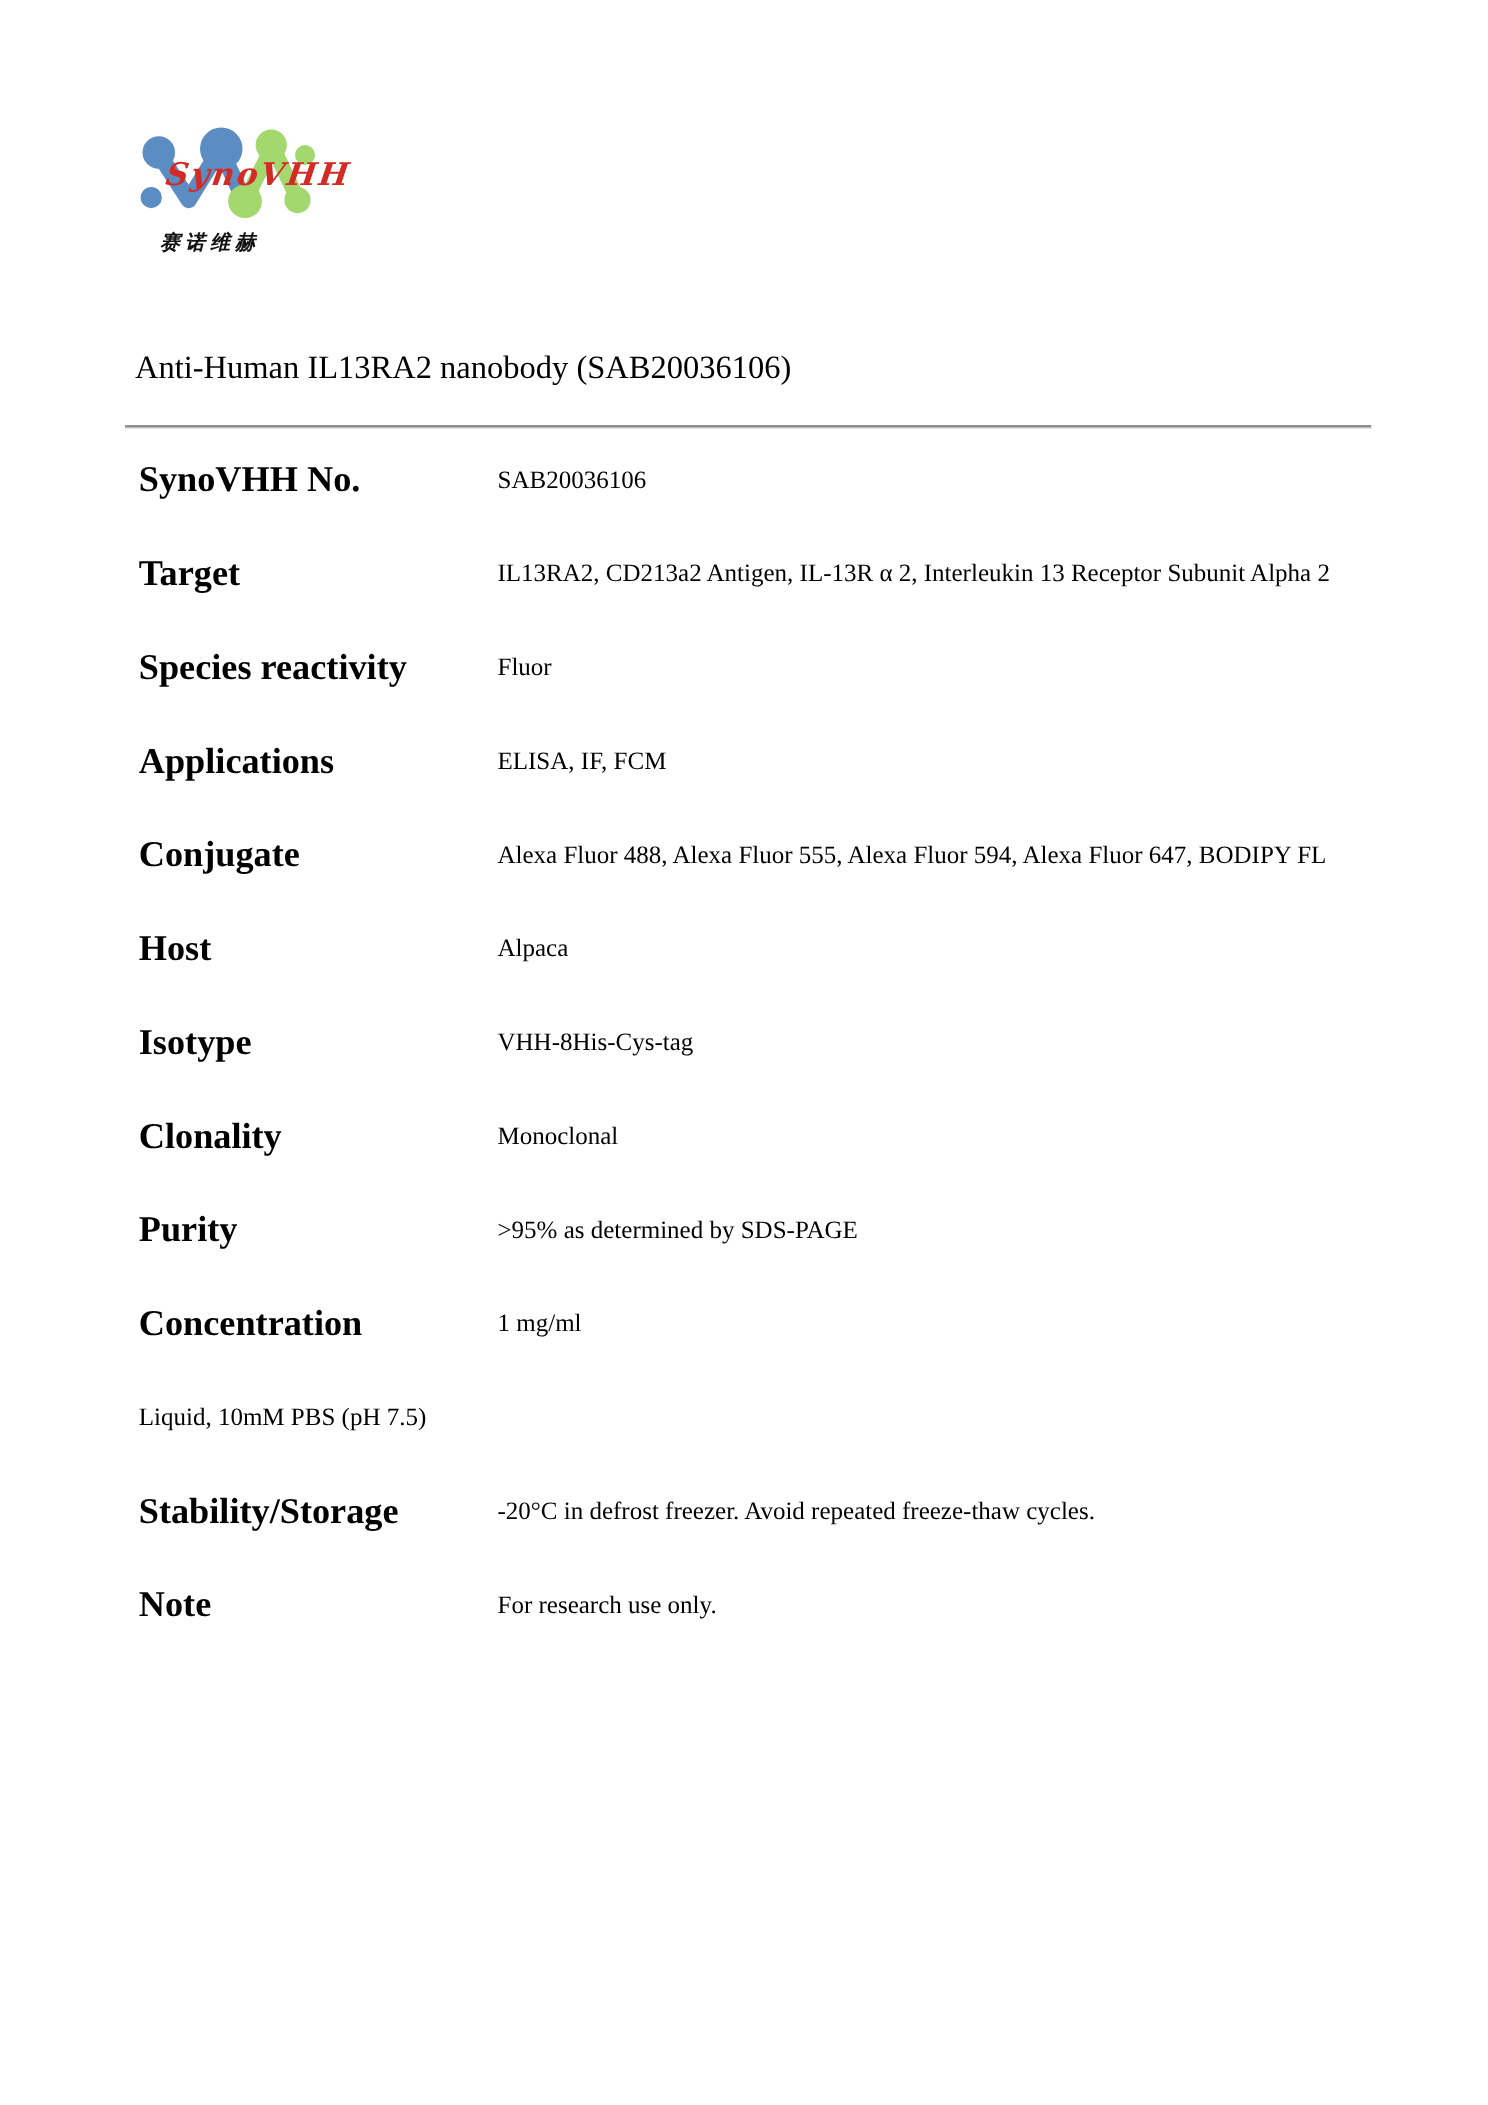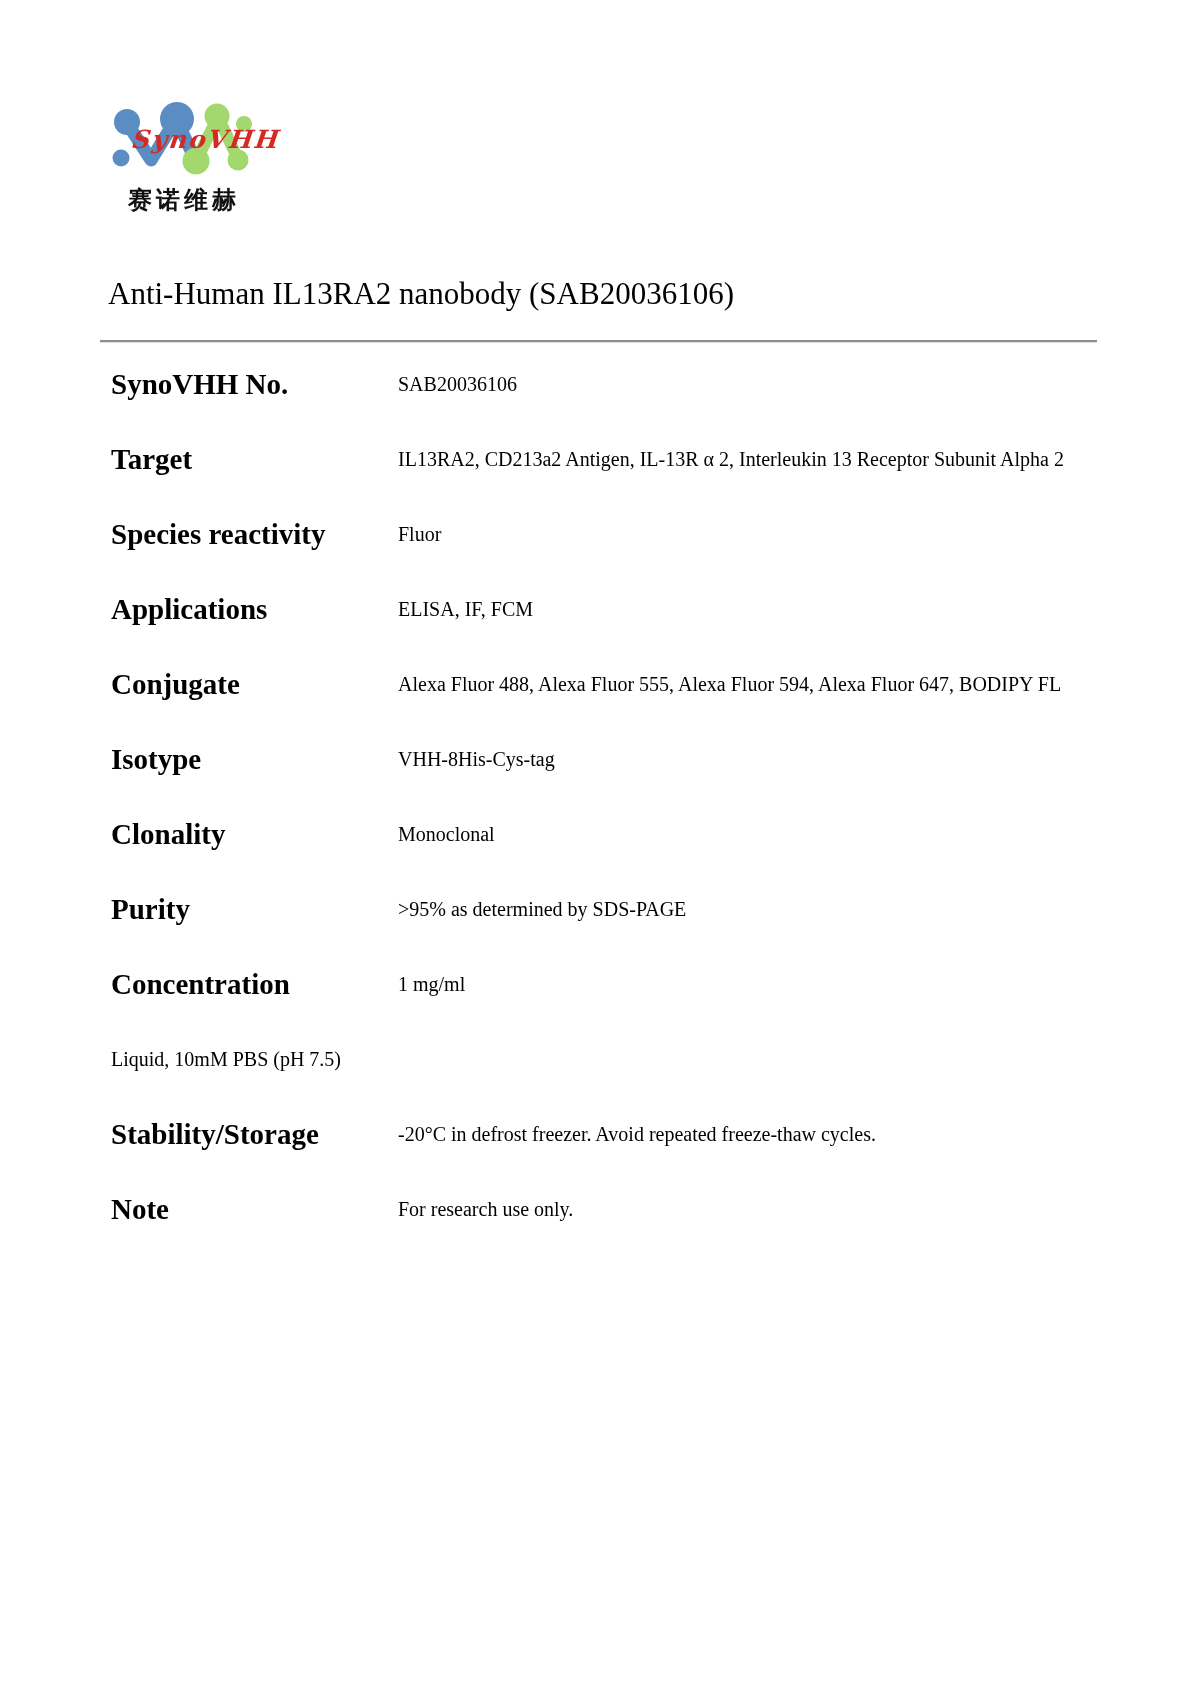--- a/index.html
+++ b/index.html
@@ -22,30 +22,31 @@
     font-family: "DejaVu Serif", serif;
     font-style: italic; font-weight: bold;
     font-size: 25px; letter-spacing: 2px;
     color: #d42a24;
     transform: skewX(-8deg);
     white-space: nowrap;
   }
   .logo-cn {
     position: absolute; left: 21px; top: 101px;
     font-family: "DejaVu Sans", sans-serif;
-    font-weight: bold; font-size: 24px; letter-spacing: 4px;
+    font-weight: bold; font-size: 16px; letter-spacing: 4px;
     color: #111111;
     white-space: nowrap;
+    font-style: italic;
   }
 
   
   .title {
     position: absolute; left: 108px; top: 272px;
     margin: 0; font-weight: normal;
-    font-size: 31px; line-height: 44px;
+    font-size: 26px; line-height: 44px;
     white-space: nowrap;
   }
 
   
   .rule {
     position: absolute; left: 100px; top: 340px;
     width: 997px; height: 2px;
     background: #8f8f8f;
     box-shadow: 0 1px 0 #dedede;
   }
@@ -116,20 +117,24 @@
     <div class="row">
       <div class="cell-label">Applications</div>
       <div class="cell-value">ELISA, IF, FCM</div>
     </div>
 
     <div class="row">
       <div class="cell-label">Conjugate</div>
       <div class="cell-value">Alexa Fluor 488, Alexa Fluor 555, Alexa Fluor 594, Alexa Fluor 647, BODIPY FL</div>
     </div>
 
+    <div class="row">
+      <div class="cell-label">Host</div>
+      <div class="cell-value">Alpaca</div>
+    </div>
 
     <div class="row">
       <div class="cell-label">Isotype</div>
       <div class="cell-value">VHH-8His-Cys-tag</div>
     </div>
 
     <div class="row">
       <div class="cell-label">Clonality</div>
       <div class="cell-value">Monoclonal</div>
     </div>

